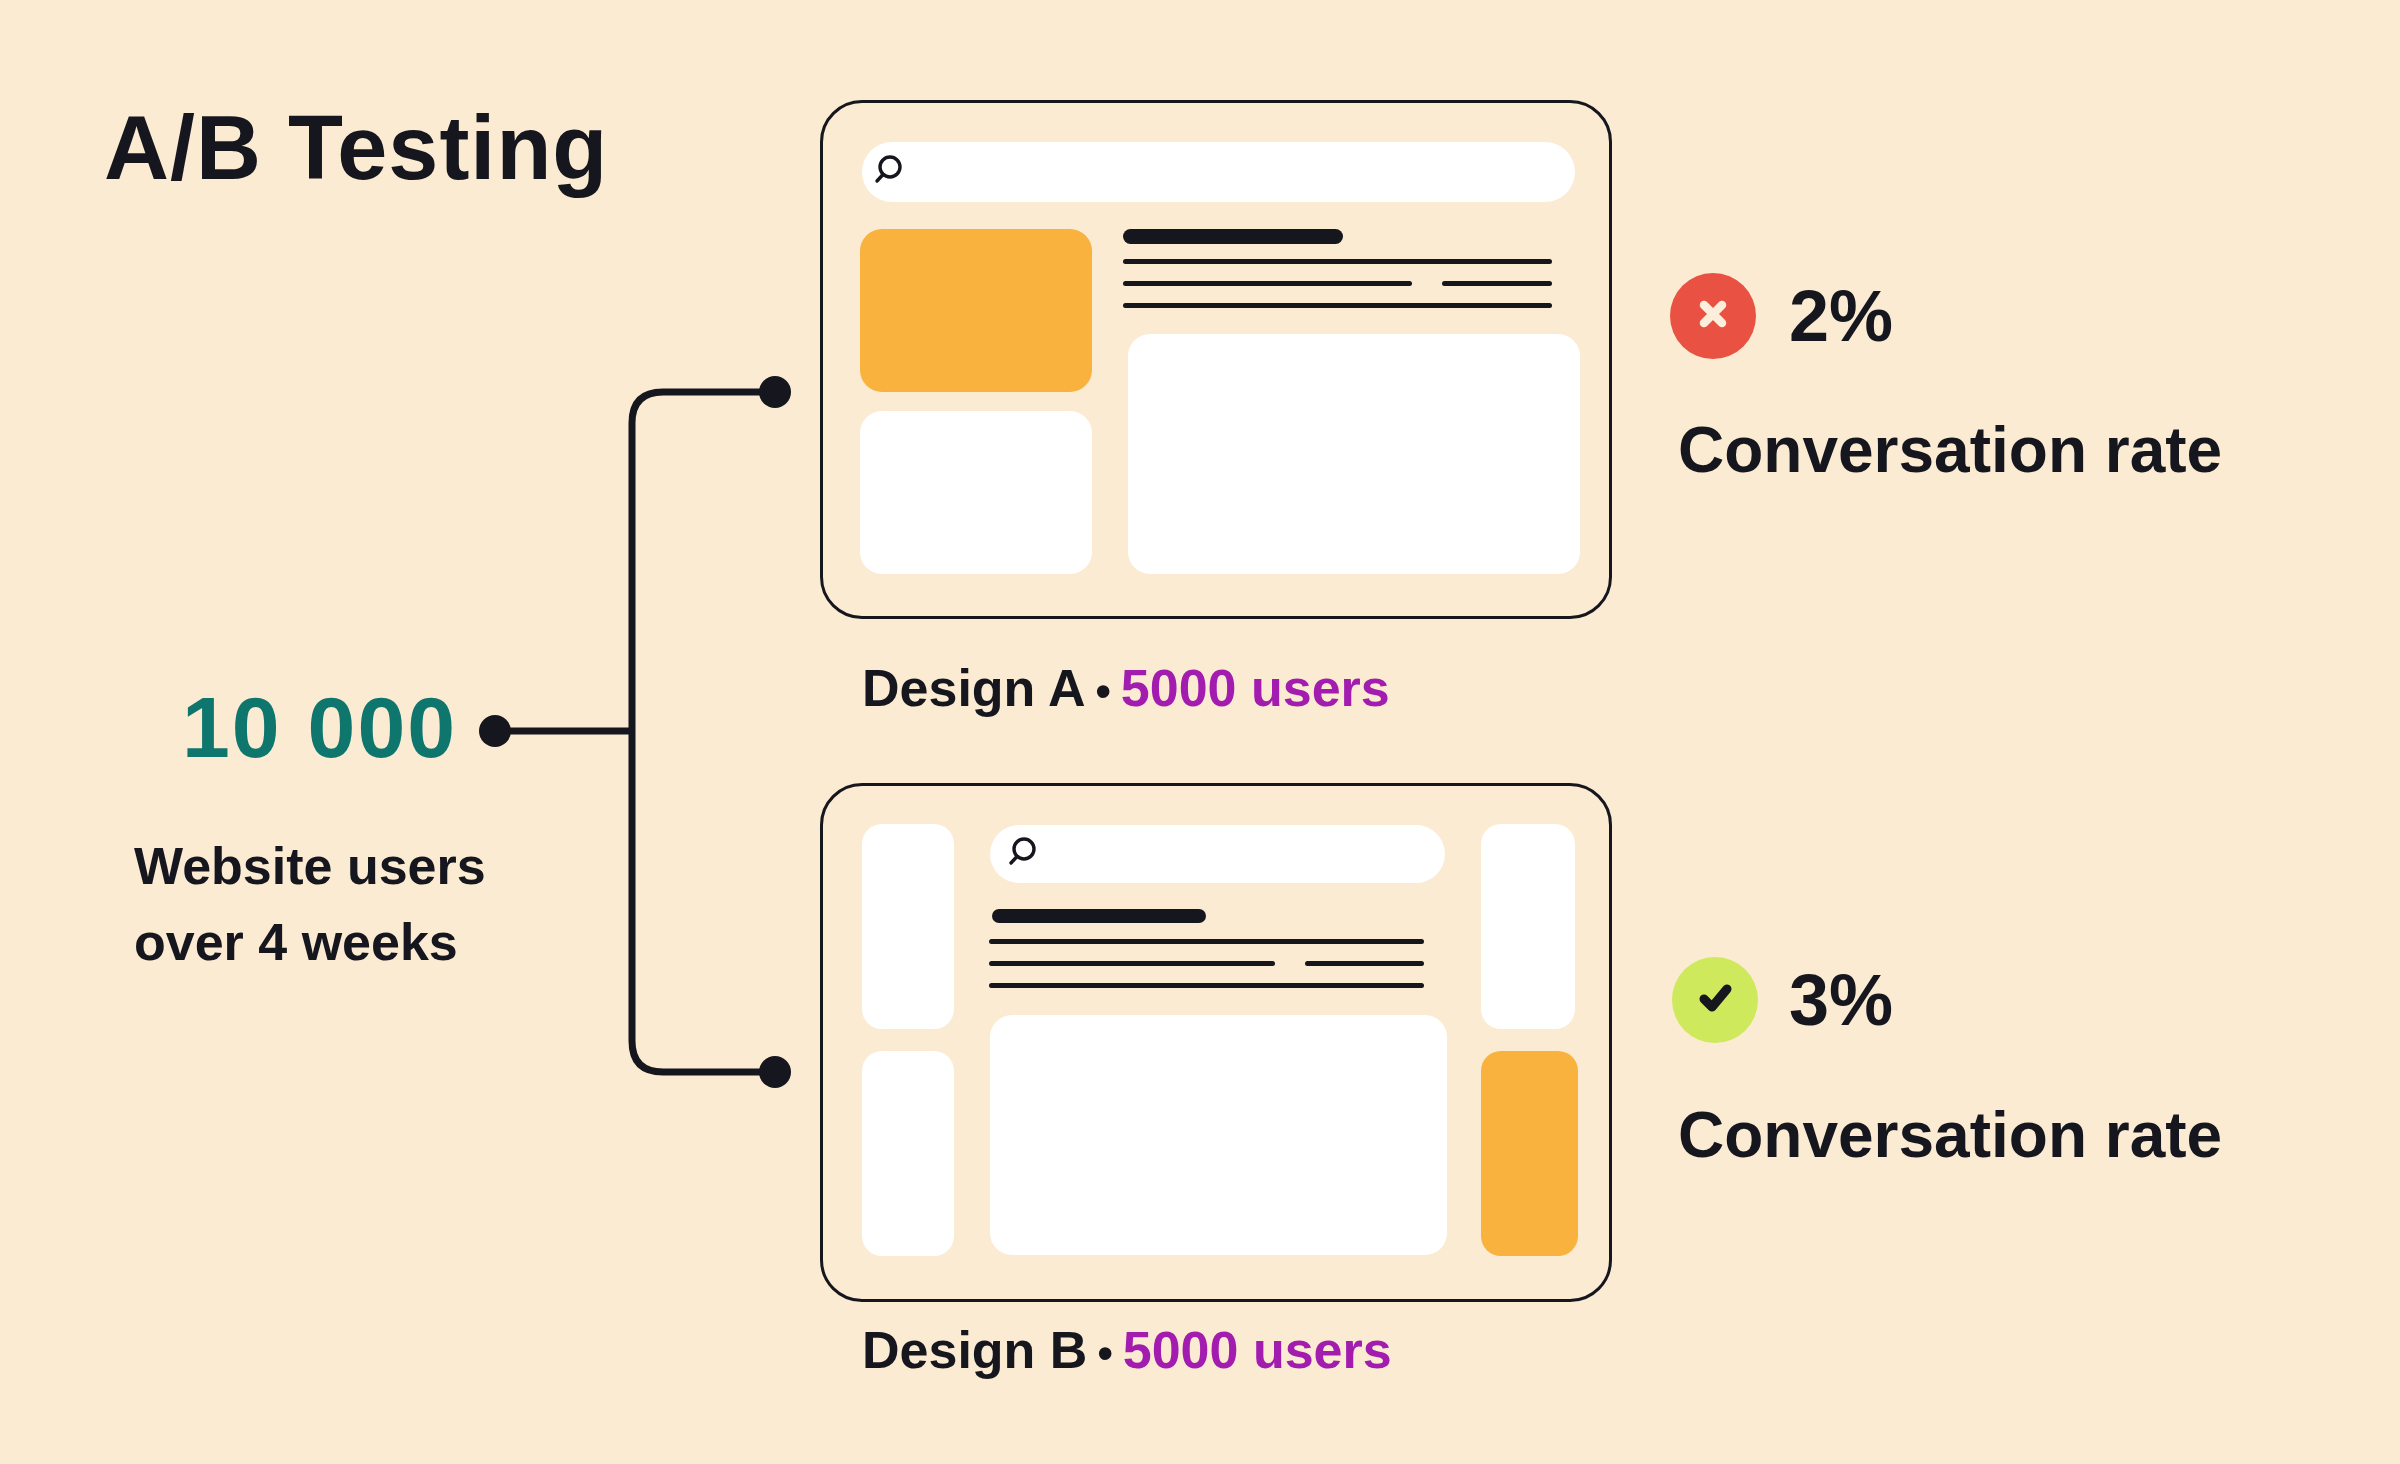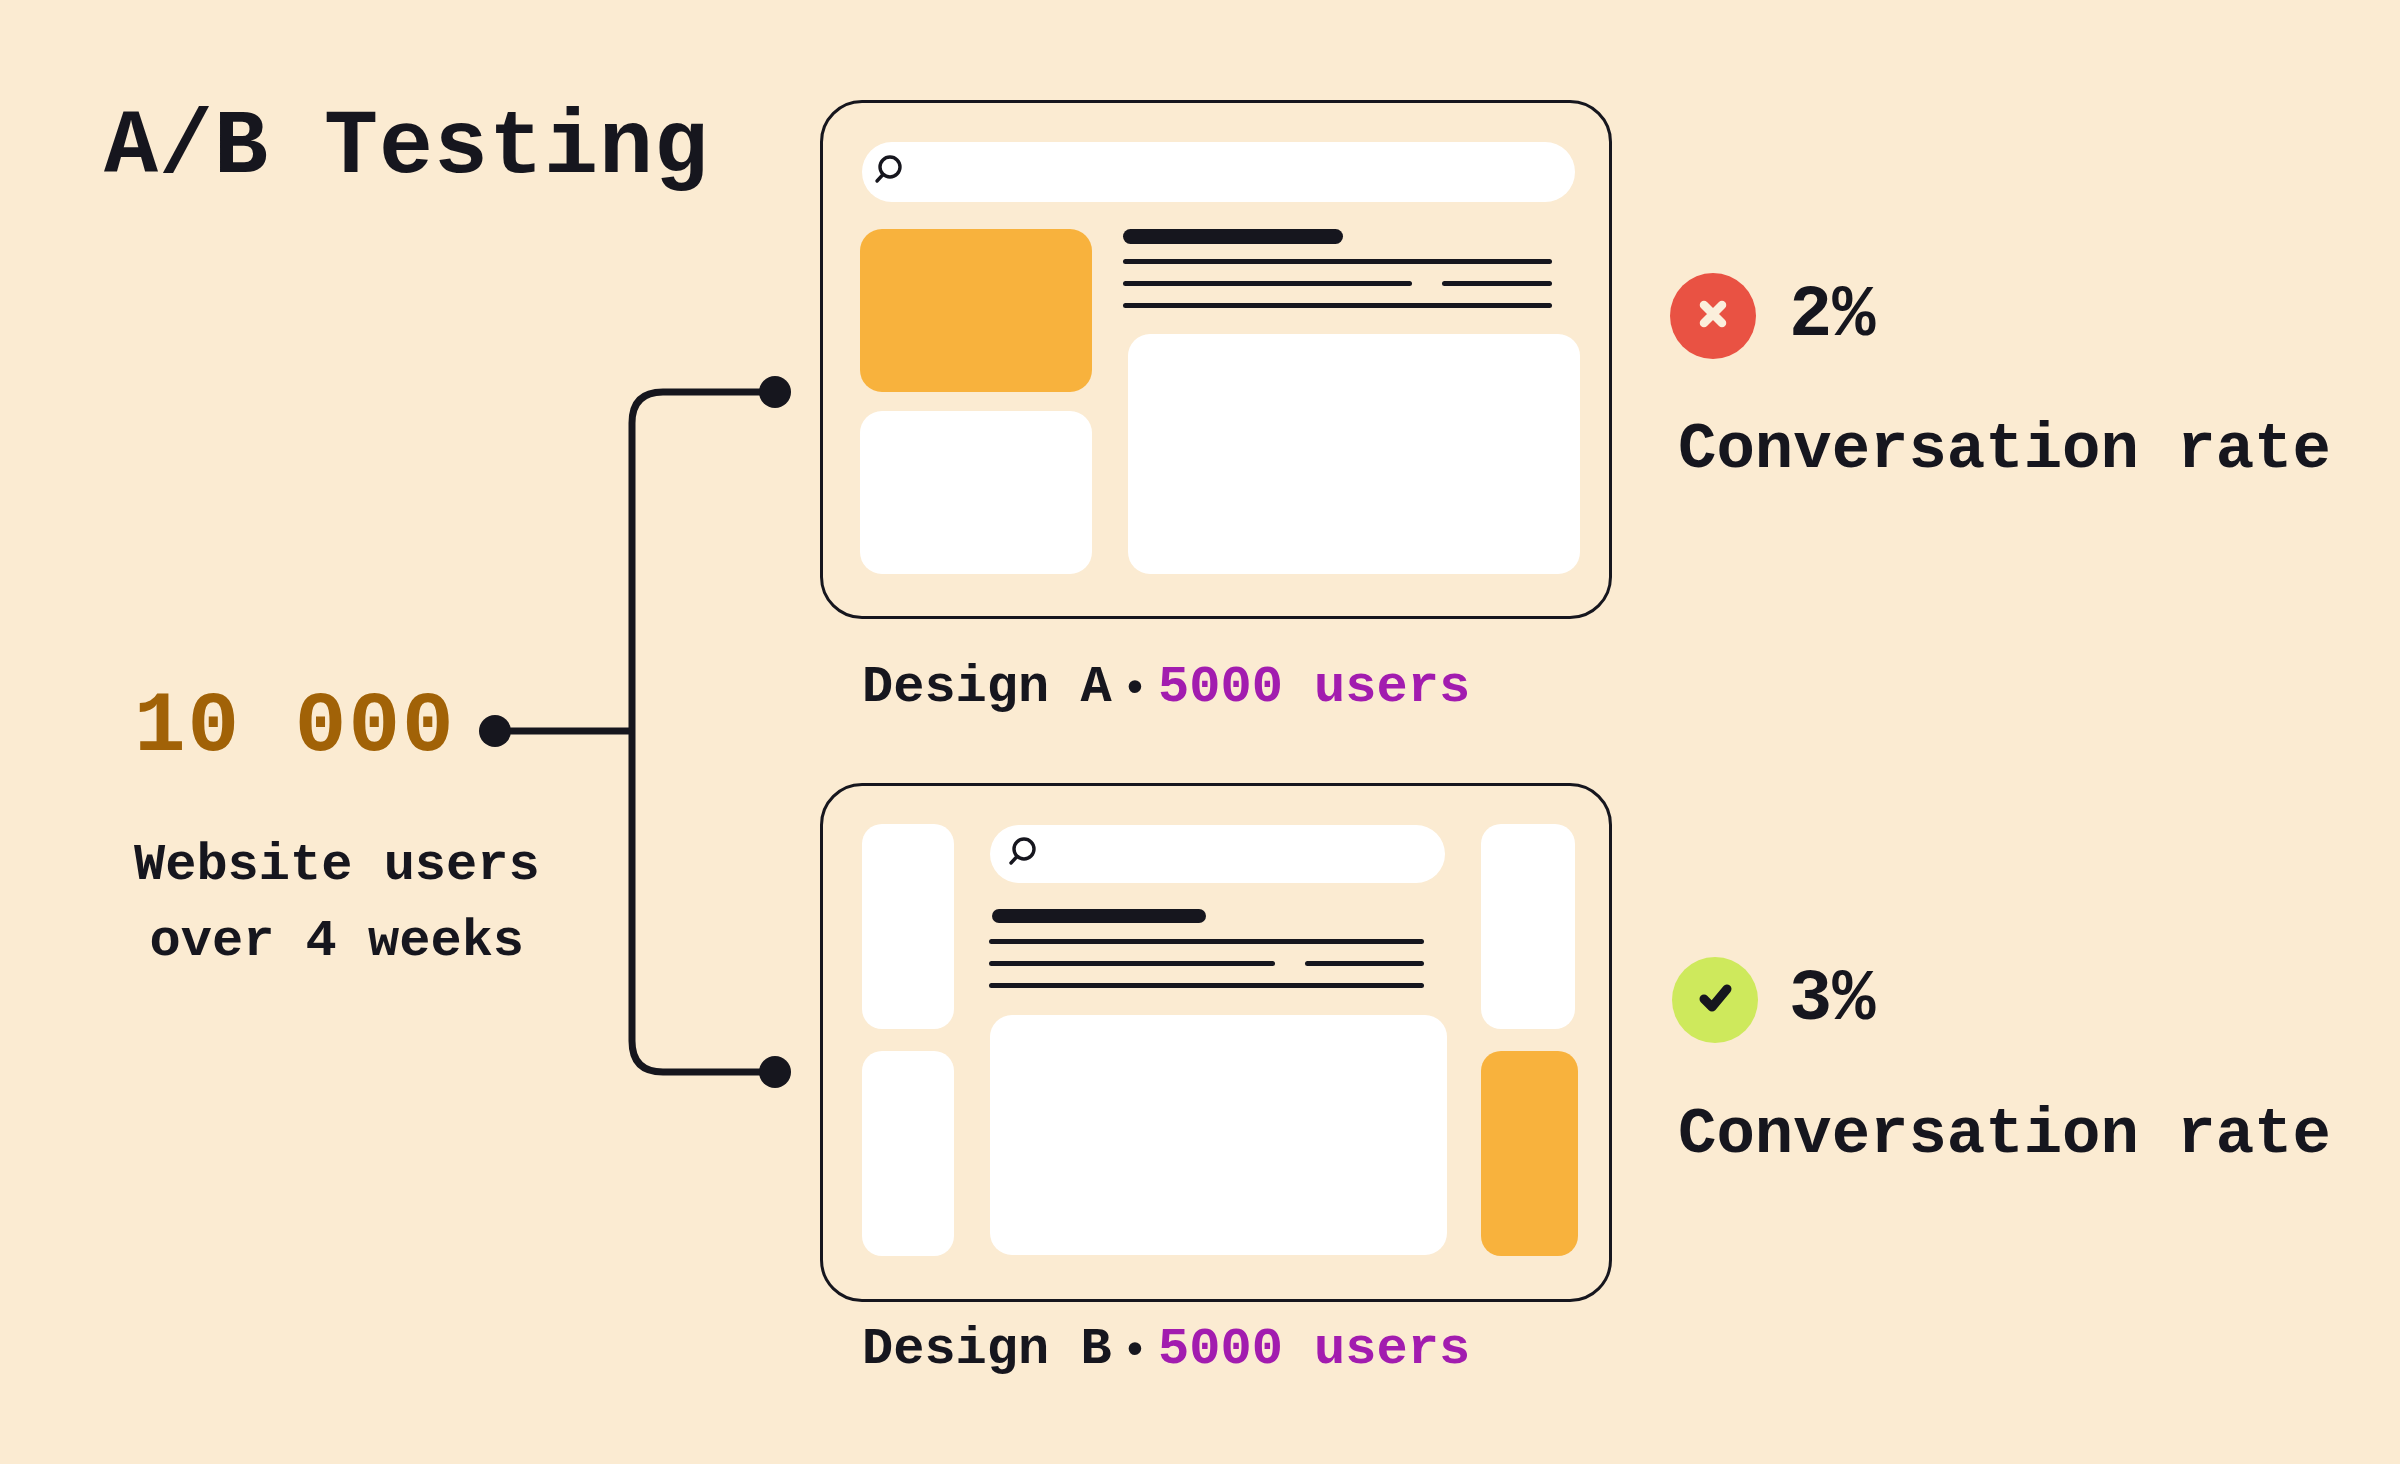--- a/index.html
+++ b/index.html
@@ -1,21 +1,21 @@
 <!DOCTYPE html>
 <html><head>
 <meta charset="utf-8">
 <style>
   html,body{margin:0;padding:0;background:#FBEBD2;}
   .canvas{position:relative;width:2400px;height:1464px;background:#FBEBD2;overflow:hidden;
-          font-family:Liberation Mono, monospace;color:#16161E;text-align:center;}
+          font-family:Liberation Sans, sans-serif;color:#16161E;}
   .abs{position:absolute;}
   
   .h-title{font-size:90px;font-weight:700;line-height:100px;letter-spacing:1px;white-space:nowrap;}
-  .stat-num{font-size:86px;font-weight:700;line-height:100px;color:#a16207;letter-spacing:2px;white-space:nowrap;}
+  .stat-num{font-size:86px;font-weight:700;line-height:100px;color:#0f766e;letter-spacing:2px;white-space:nowrap;margin-left:48px;}
   .body-text{font-size:52px;font-weight:700;line-height:76px;white-space:nowrap;}
   .variant-label{font-size:52px;font-weight:700;line-height:56px;white-space:nowrap;}
   .variant-label .sep{padding:0 10px;font-size:44px;}
   .variant-label .users{color:#a21caf;}
   .pct{font-size:72px;font-weight:700;line-height:86px;white-space:nowrap;}
   .conv-label{font-size:64px;font-weight:700;line-height:52px;white-space:nowrap;}
   
   .card{position:absolute;left:820px;width:786px;height:513px;border:3px solid #16161E;border-radius:42px;background:transparent;}
   .blk{position:absolute;background:#FFFFFF;border-radius:22px;}
   .blk.sm{border-radius:20px;}

